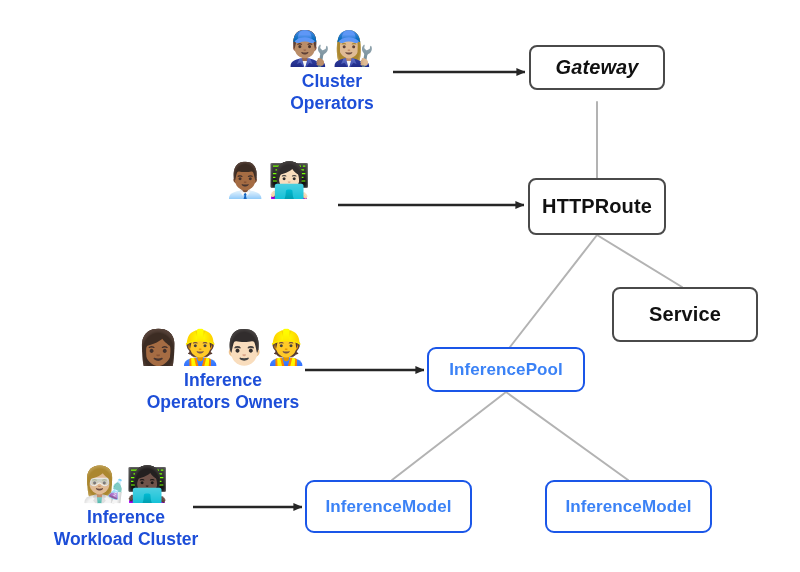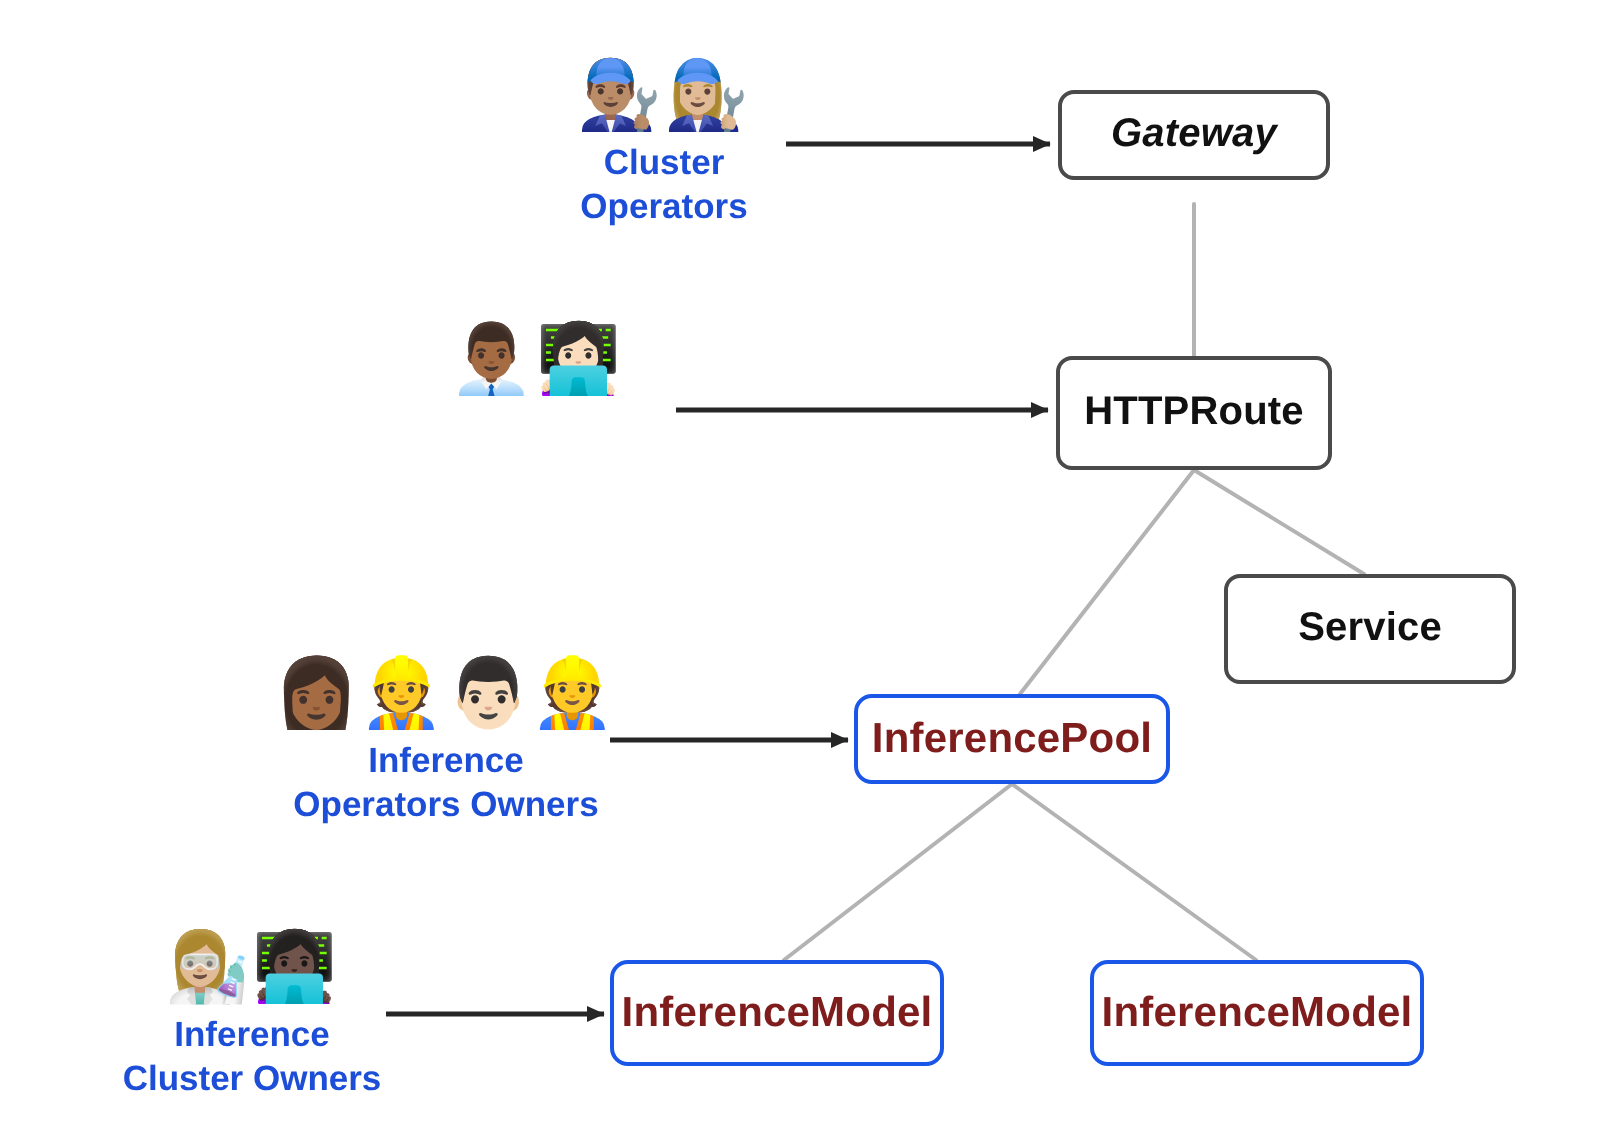--- a/index.html
+++ b/index.html
@@ -72,22 +72,22 @@
     letter-spacing: 0.1px;
     white-space: nowrap;
   }
   .node.plain {
     border: 2px solid #4a4a4a;
     color: #111111;
     font-size: 20px;
   }
   .node.accent {
     border: 2.5px solid #1a56e8;
-    color: #7f1d1d;
-    font-size: 21px;
+    color: #3b82f6;
+    font-size: 17px;
     border-radius: 9px;
   }
 </style>
 </head>
 <body>
 
 <div id="canvas">
 
   <svg id="edges" viewBox="0 0 800 572">
     <defs>
@@ -131,21 +131,21 @@
     <div class="persona-label">
       <span class="ln">Inference</span>
       <span class="ln">Operators Owners</span>
     </div>
   </div>
 
   <div class="persona" style="left:26px; top:464px;">
     <div class="persona-emojis">👩🏼‍🔬👩🏿‍💻</div>
     <div class="persona-label">
       <span class="ln">Inference</span>
-      <span class="ln">Cluster Owners</span>
+      <span class="ln">Workload Cluster</span>
     </div>
   </div>
 
   <div class="node plain" style="left:529px; top:45px; width:136px; height:45px;font-style:italic;">
     <span>Gateway</span>
   </div>
 
   <div class="node plain" style="left:612px; top:287px; width:146px; height:55px;">
     <span>Service</span>
   </div>

